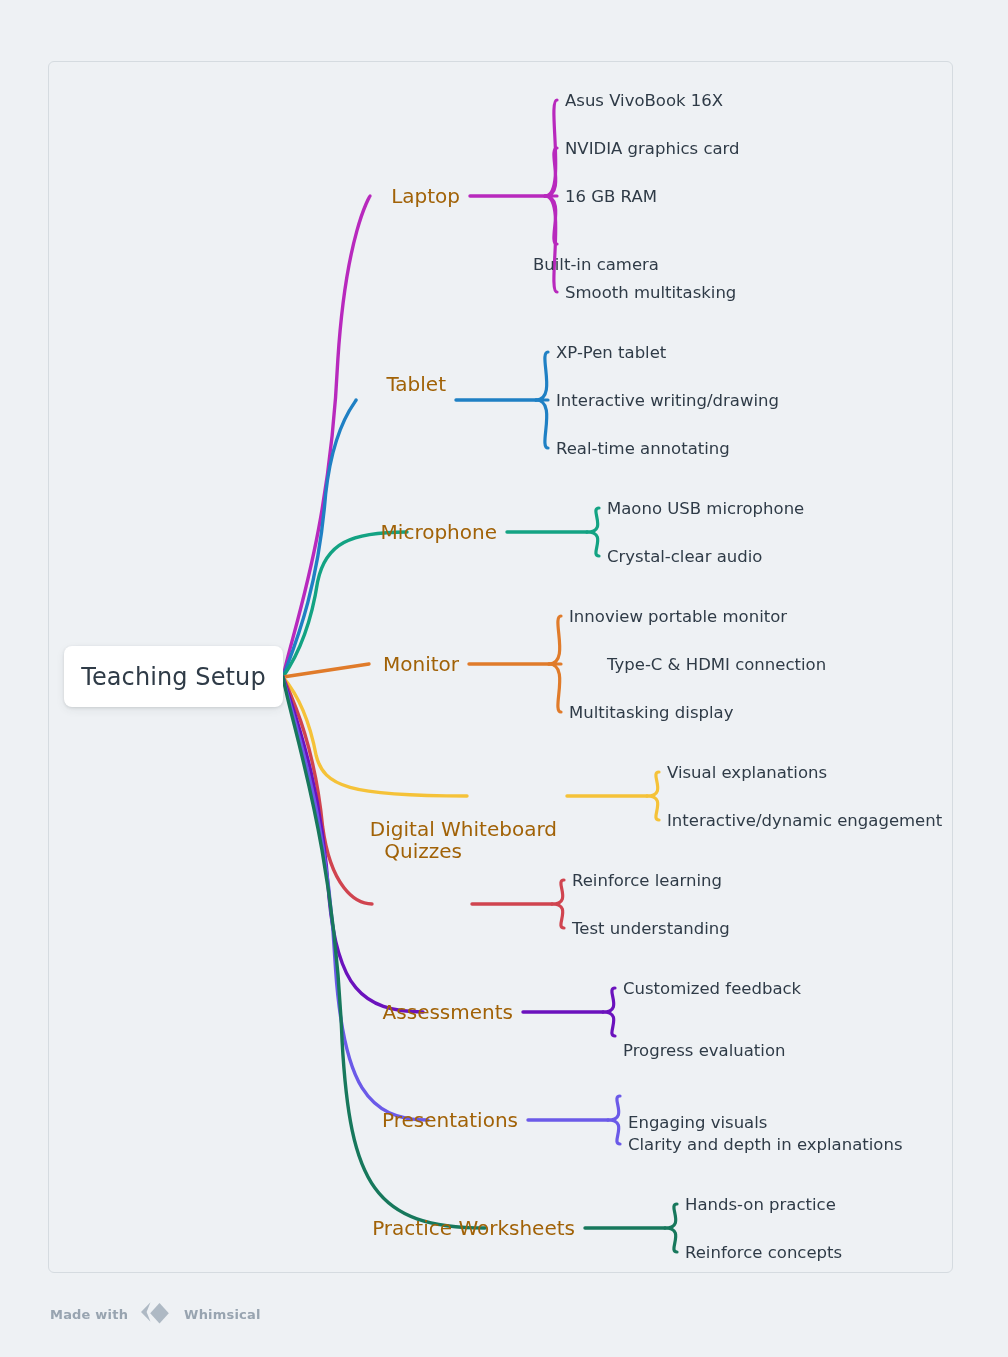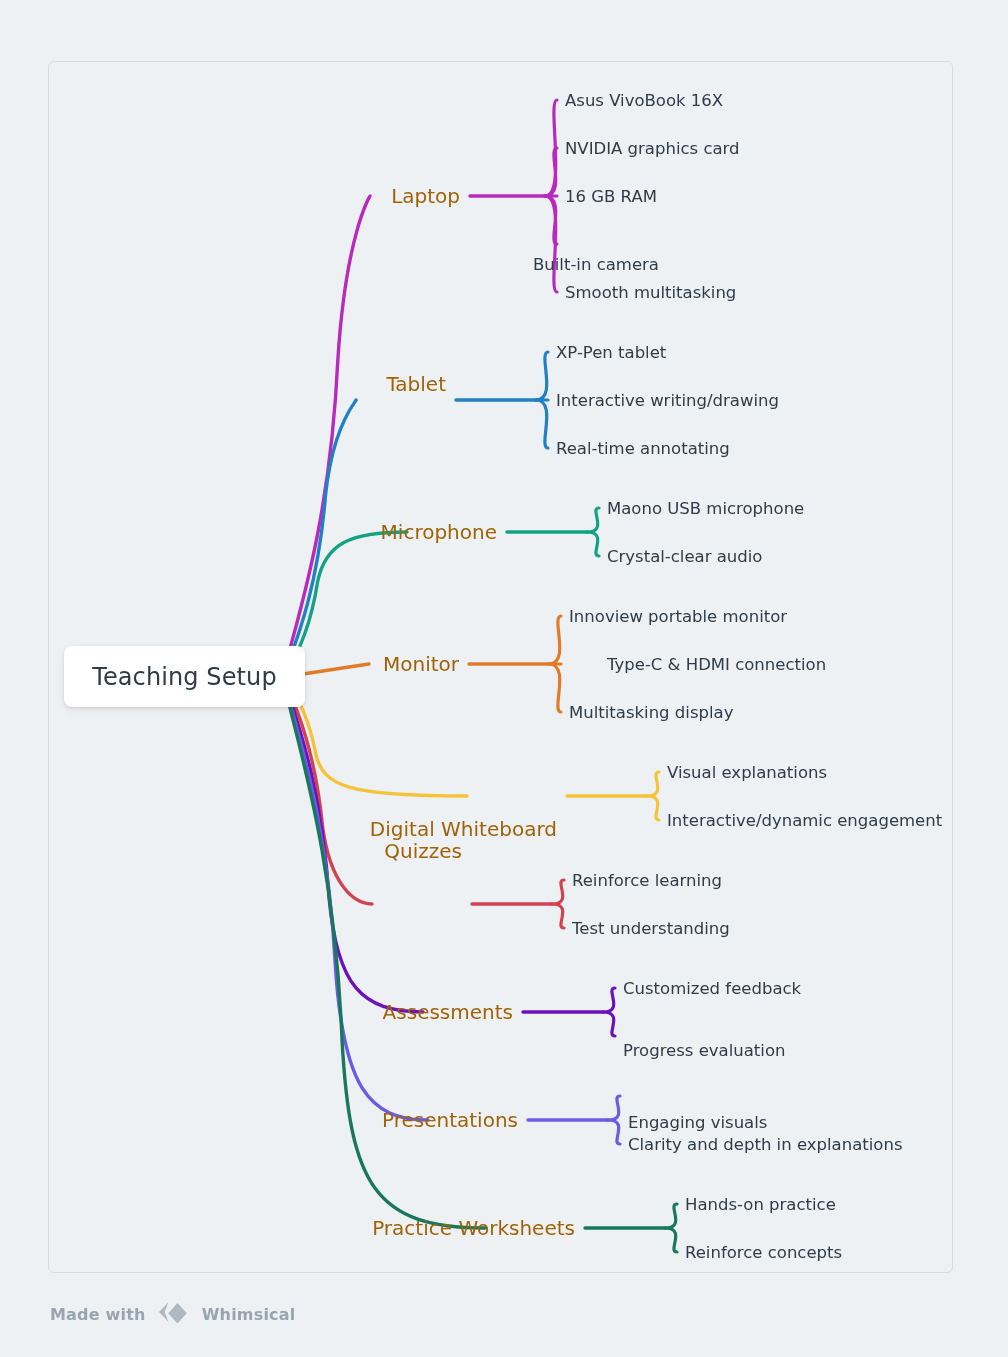--- a/index.html
+++ b/index.html
@@ -31,21 +31,21 @@
     left: 0;
     top: 0;
     width: 1008px;
     height: 1357px;
     pointer-events: none;
   }
   #root-node {
     position: absolute;
     left: 64px;
     top: 646px;
-    width: 241px;
+    width: 219px;
     height: 61px;
     background: #ffffff;
     border-radius: 8px;
     box-shadow: 0 1px 3px rgba(40,50,60,0.14), 0 3px 10px rgba(40,50,60,0.07);
     display: flex;
     align-items: center;
     justify-content: center;
     box-sizing: border-box;
   }
   #root-node .root-label {
@@ -73,21 +73,21 @@
     transform: translateY(-50%);
   }
   #footer-brand {
     position: absolute;
     left: 50px;
     top: 1299px;
     display: flex;
     align-items: center;
     gap: 9px;
     color: #98a4b0;
-    font-size: 16px;
+    font-size: 13px;
     font-weight: bold;
     letter-spacing: 0.2px;
   }
   #footer-brand .brand-text {
     color: #98a4b0;
   }
   #whimsical-logo {
     display: inline-block;
     width: 38px;
     height: 30px;

